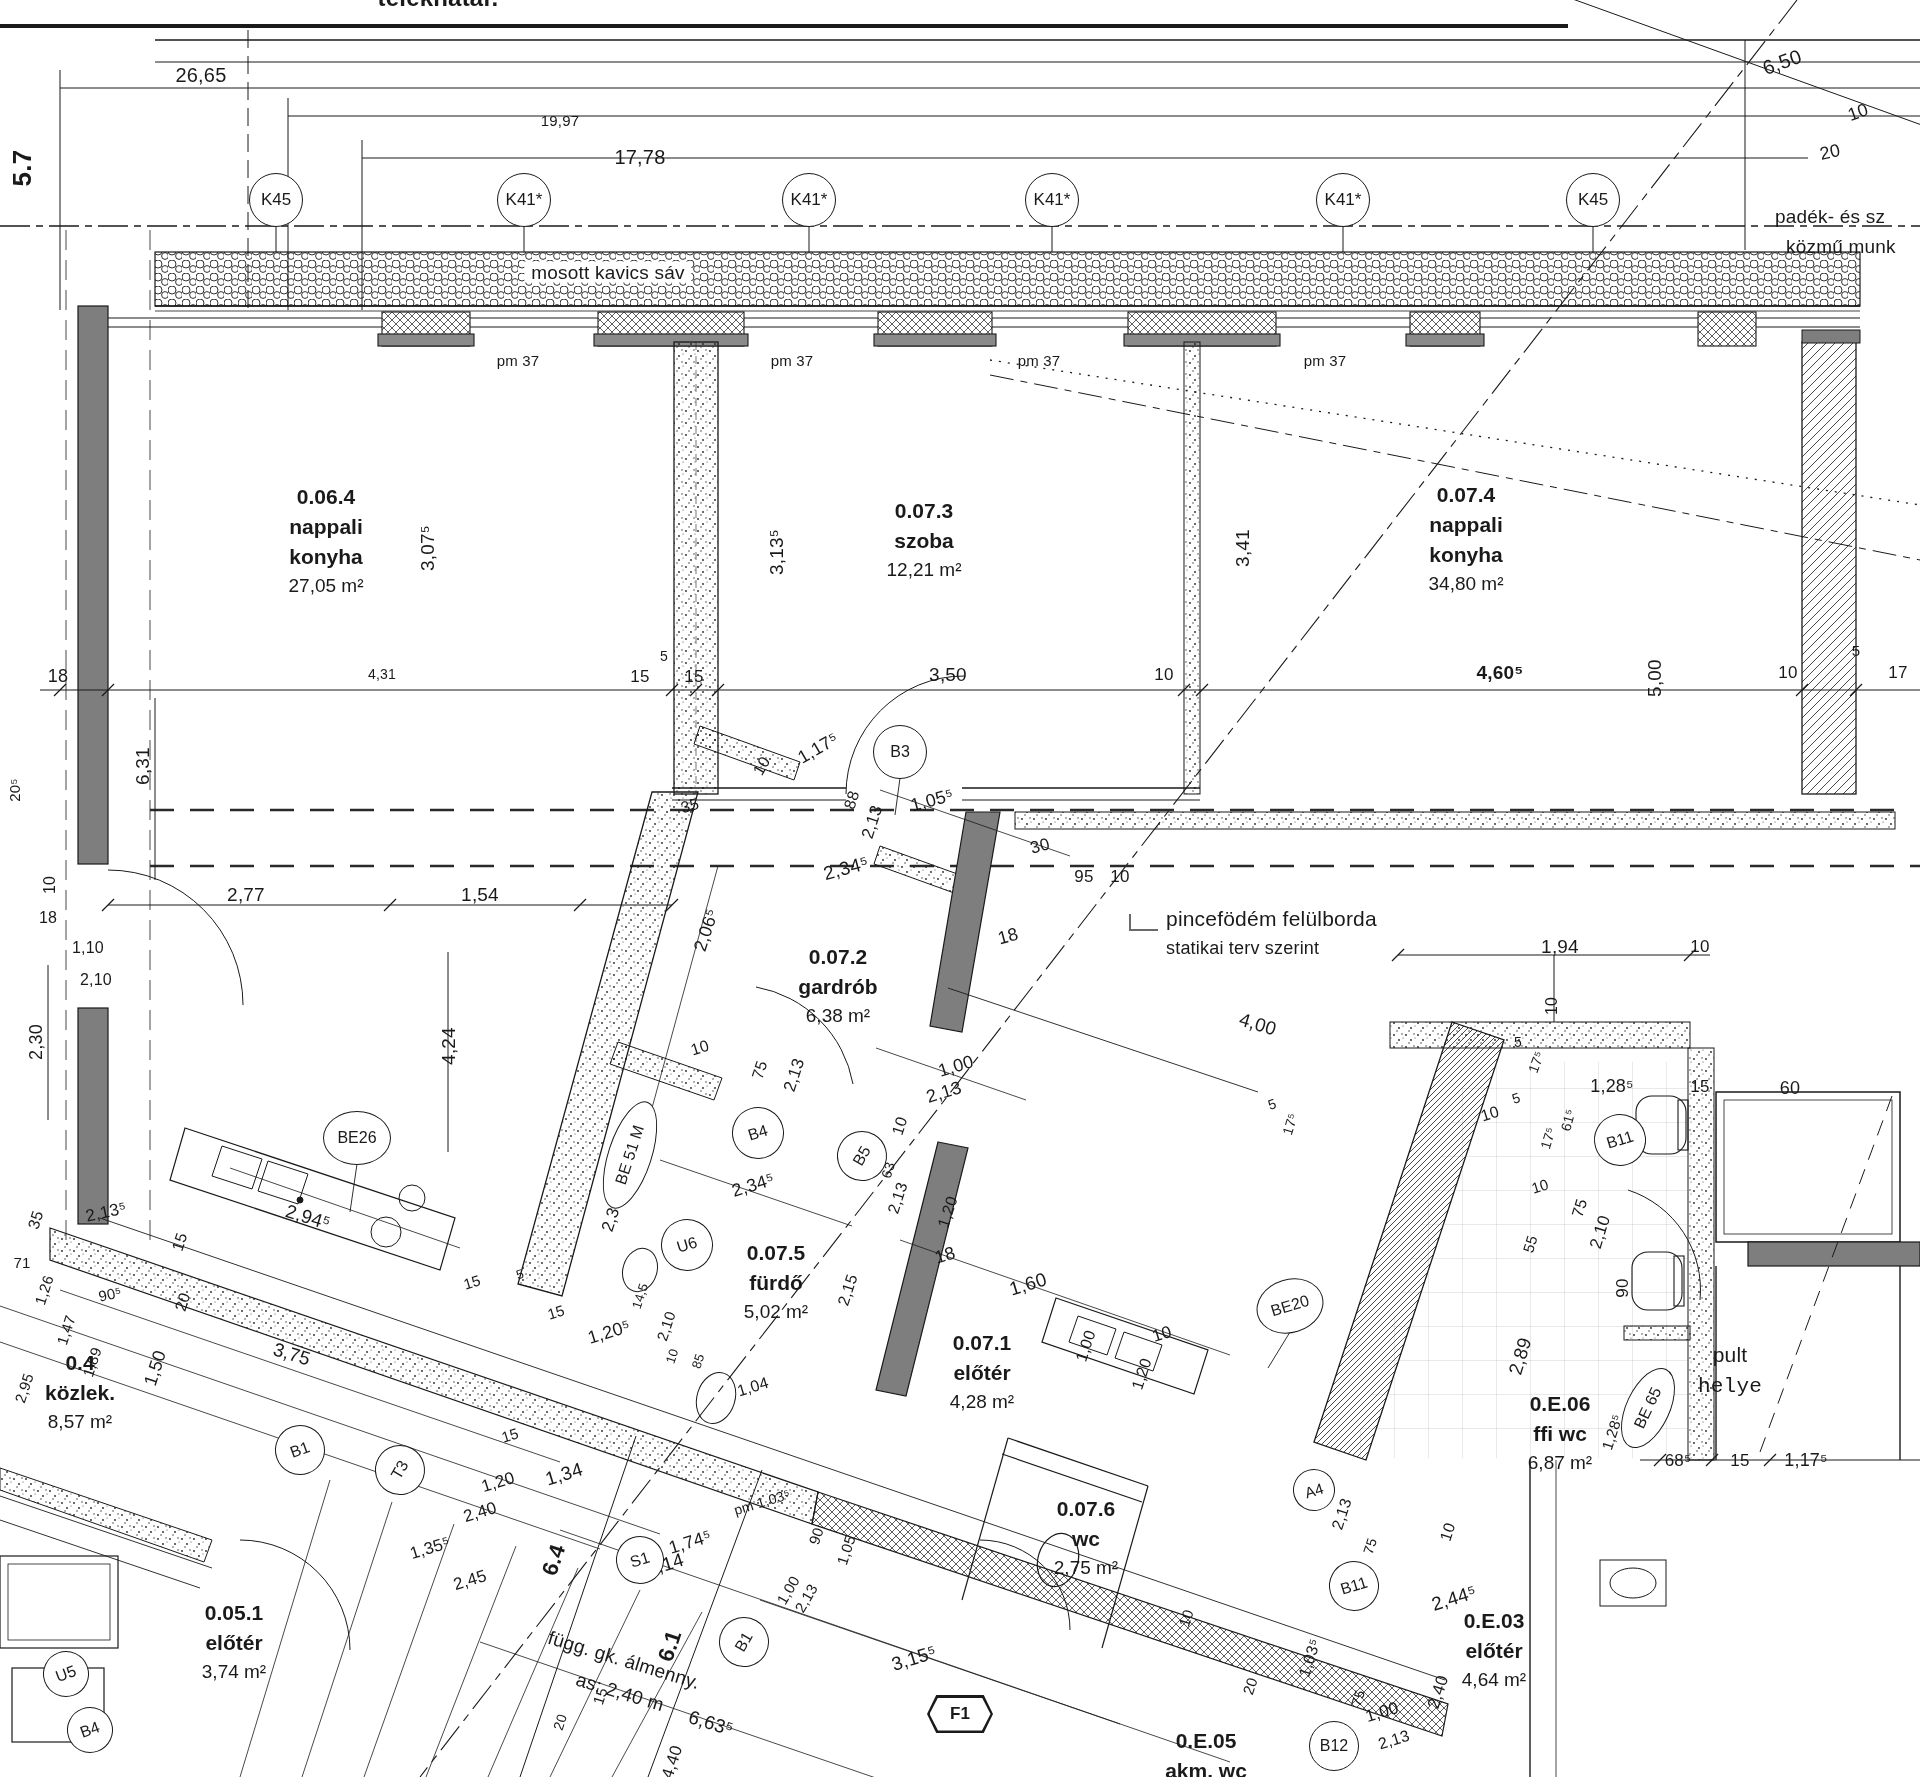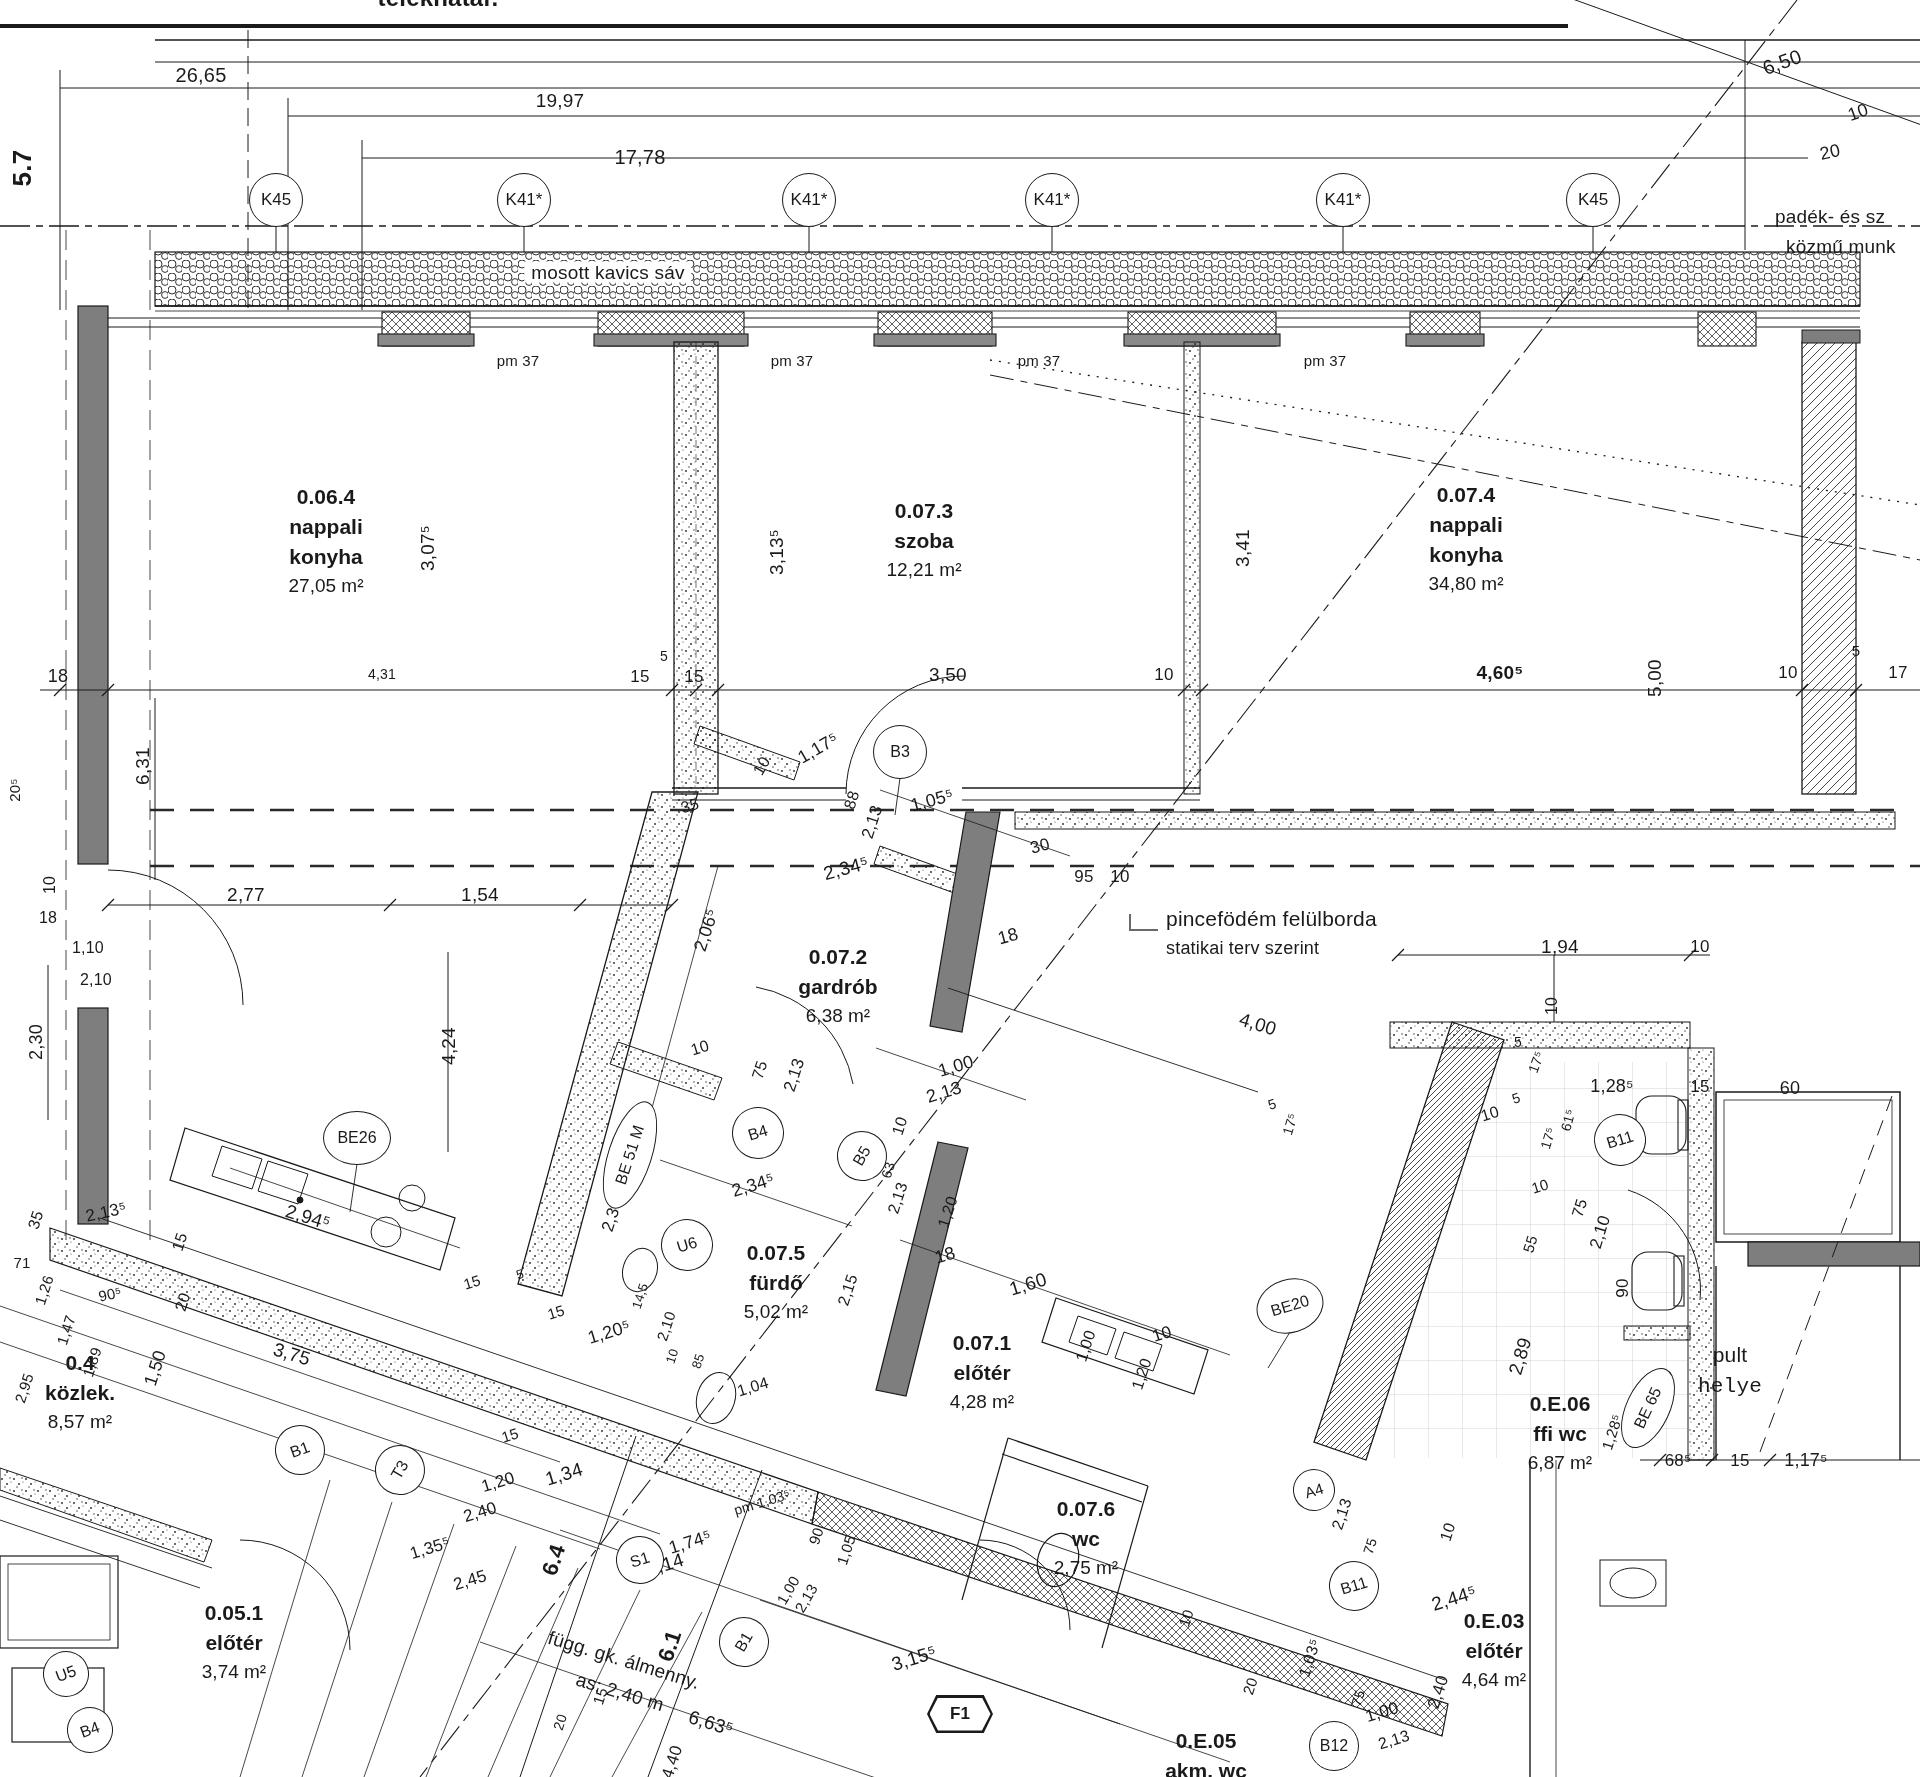--- a/index.html
+++ b/index.html
@@ -281,21 +281,21 @@
     <line x1="1530" y1="1460" x2="1530" y2="1777" stroke-width="1.4"></line>
     <line x1="1556" y1="1460" x2="1556" y2="1777" stroke-width="0.8"></line>
     <rect x="1600" y="1560" width="66" height="46" stroke-width="1"></rect>
     <ellipse cx="1633" cy="1583" rx="23" ry="15"></ellipse>
   </g>
 </svg>
 
 <div class="layer" id="labels-layer">
       <span class="lbl bold" style="left: 438px; top: -2px; font-size: 24px;">telekhatár.</span>
       <span class="lbl" style="left: 201px; top: 75px; font-size: 20px;">26,65</span>
-      <span class="lbl" style="left: 560px; top: 100px; font-size: 19px;">19,97</span>
+      <span class="lbl" style="left: 560px; top: 120px; font-size: 15px;">19,97</span>
       <span class="lbl" style="left: 640px; top: 157px; font-size: 20px;">17,78</span>
       <span class="lbl bold" style="left: 22px; top: 168px; font-size: 26px; transform: translate(-50%, -50%) rotate(-90deg);">5.7</span>
       <span class="lbl" style="left: 1782px; top: 62px; font-size: 20px; transform: translate(-50%, -50%) rotate(-20deg);">6,50</span>
       <span class="lbl" style="left: 1858px; top: 112px; font-size: 18px; transform: translate(-50%, -50%) rotate(-20deg);">10</span>
       <span class="lbl" style="left: 1830px; top: 152px; font-size: 18px; transform: translate(-50%, -50%) rotate(-12deg);">20</span>
       <span class="lbl left" style="left: 1775px; top: 216px; font-size: 19px;">padék- és sz</span>
       <span class="lbl left" style="left: 1786px; top: 246px; font-size: 19px;">közmű munk</span>
       <span class="lbl bg" style="left: 608px; top: 272px; font-size: 19px;">mosott kavics sáv</span>
       <span class="lbl" style="left: 518px; top: 360px; font-size: 15px;">pm 37</span>
       <span class="lbl" style="left: 792px; top: 360px; font-size: 15px;">pm 37</span>

